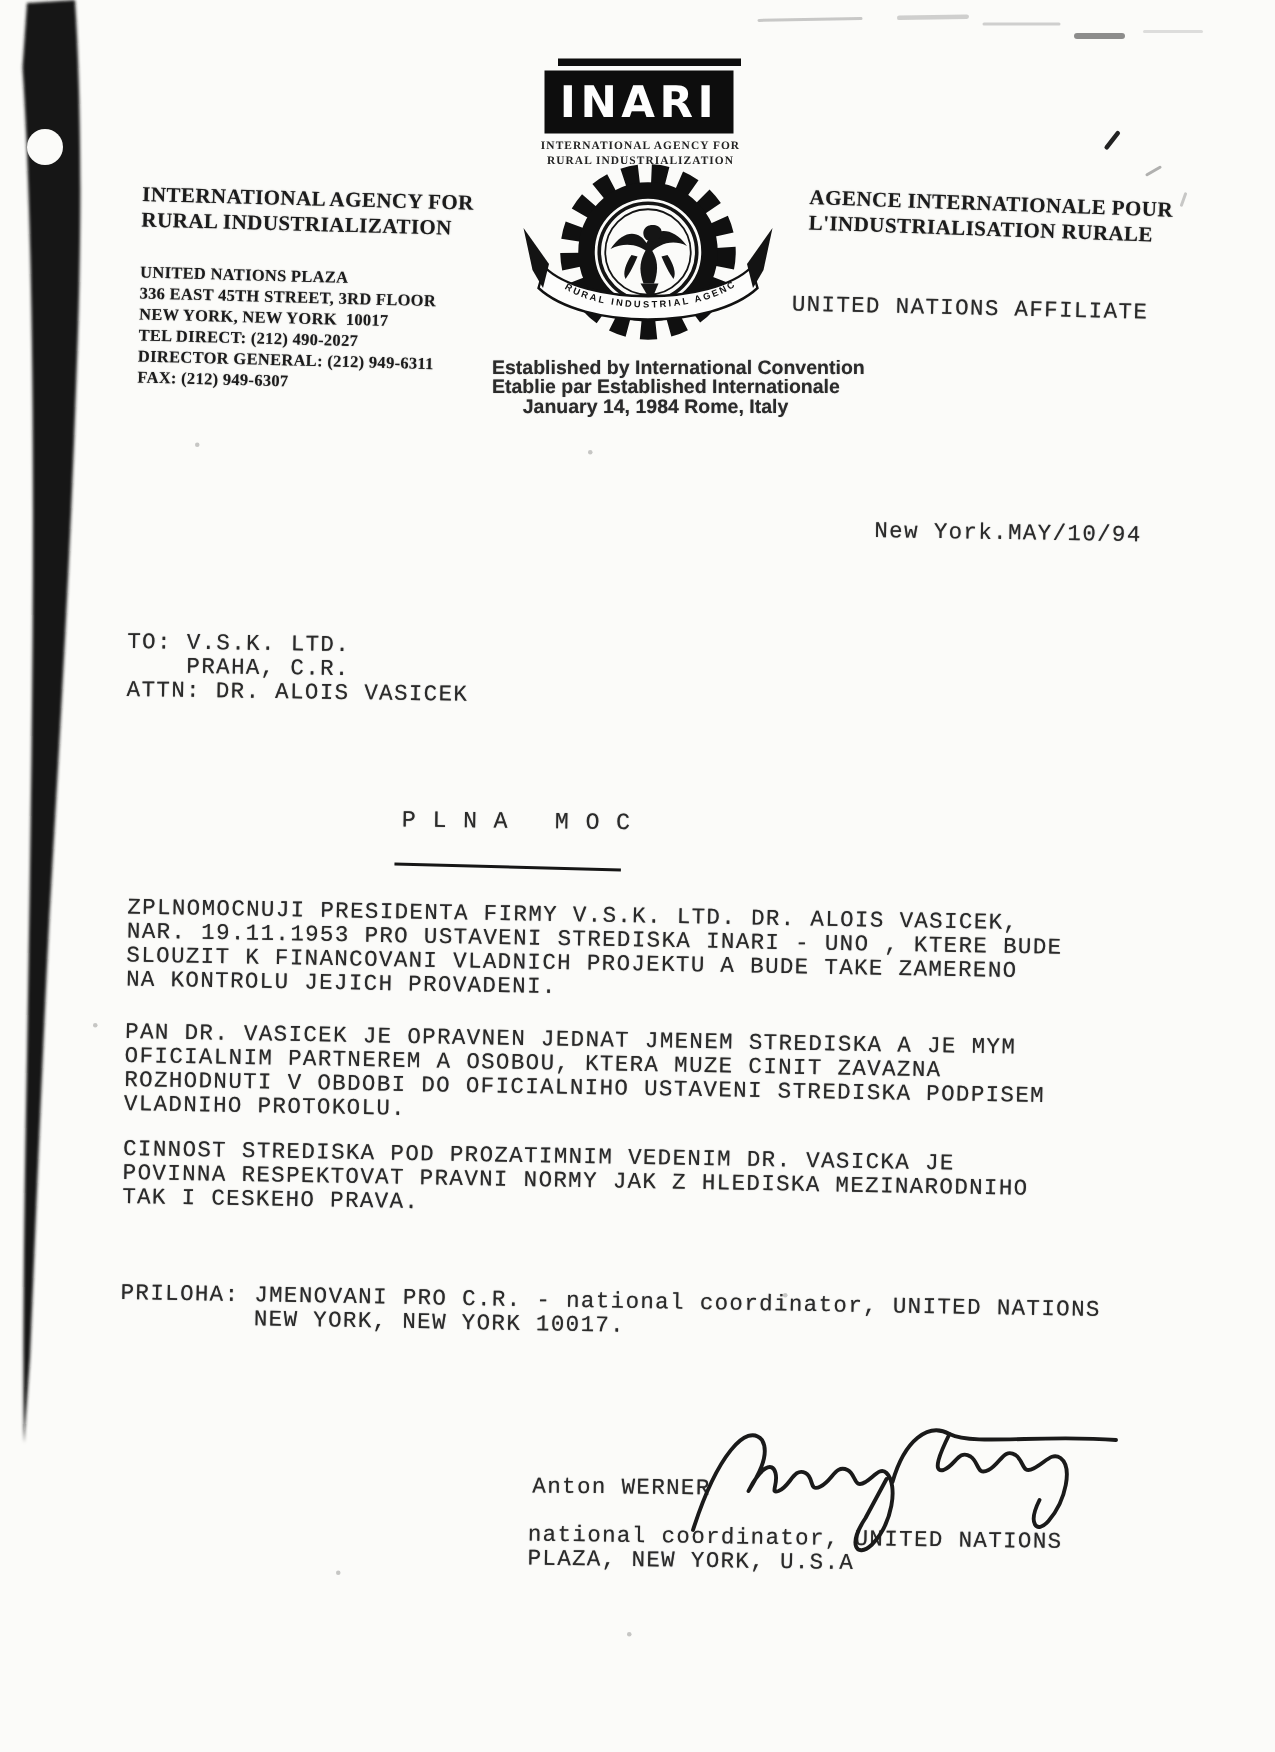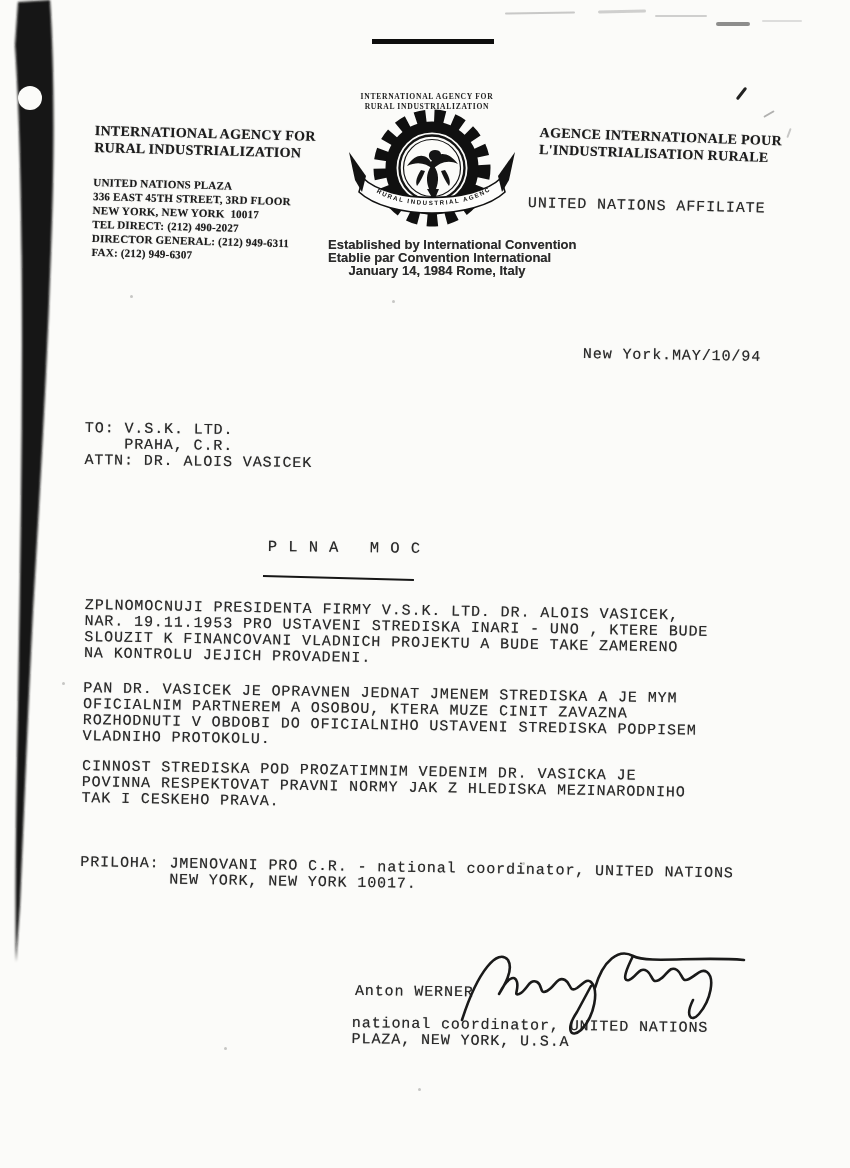--- a/index.html
+++ b/index.html
@@ -67,20 +67,23 @@
     <div style="height:19px;"></div>
     <div class="lh-addr">UNITED NATIONS PLAZA</div>
     <div class="lh-addr">336 EAST 45TH STREET, 3RD FLOOR</div>
     <div class="lh-addr">NEW YORK, NEW YORK  10017</div>
     <div class="lh-addr">TEL DIRECT: (212) 490-2027</div>
     <div class="lh-addr">DIRECTOR GENERAL: (212) 949-6311</div>
     <div class="lh-addr">FAX: (212) 949-6307</div>
   </div>
 
   <div class="abs" style="left:372px;top:39px;width:122px;height:5px;background:#0d0d0d;"></div>
+  <div class="abs wordmark-box" style="left:363px;top:47px;">
+    <span class="wordmark">INARI</span>
+  </div>
   <div class="abs" style="left:346px;top:92px;width:162px;">
     <div class="logo-sub">INTERNATIONAL AGENCY FOR</div>
     <div class="logo-sub">RURAL INDUSTRIALIZATION</div>
   </div>
 
   <svg class="abs" style="left:345px;top:106px;" width="175" height="142" viewBox="0 0 175 142">
     <g transform="translate(2,0)">
 
       <circle cx="85" cy="62" r="52" fill="none" stroke="#101010" stroke-width="13" stroke-dasharray="10.5 8.5"></circle>
 
@@ -106,21 +109,21 @@
           <path id="ribbonCurve" d="M26,84 C52,104 118,104 144,84"></path>
         </defs>
       <text font-family="Liberation Sans, sans-serif" font-size="6.2" font-weight="700" letter-spacing="1.6" fill="#111">
         <textPath href="#ribbonCurve" startOffset="4">RURAL INDUSTRIAL AGENCY</textPath>
       </text>
     </g>
   </svg>
 
   <div class="abs" style="left:328px;top:238px;width:218px;">
     <div class="estab">Established by International Convention</div>
-    <div class="estab">Etablie par Convention International</div>
+    <div class="estab">Etablie par Established Internationale</div>
     <div class="estab">January 14, 1984 Rome, Italy</div>
   </div>
 
   <div class="abs serif" style="left:540px;top:124px;transform:rotate(2deg);transform-origin:left top;">
     <div class="lh-title">AGENCE INTERNATIONALE POUR</div>
     <div class="lh-title">L'INDUSTRIALISATION RURALE</div>
   </div>
   <div class="abs mono" style="left:528px;top:196px;transform:rotate(1.3deg);transform-origin:left top;">UNITED NATIONS AFFILIATE</div>
 
   <div class="abs mono" style="left:583px;top:347px;transform:rotate(0.9deg);transform-origin:left top;">New York.MAY/10/94</div>

